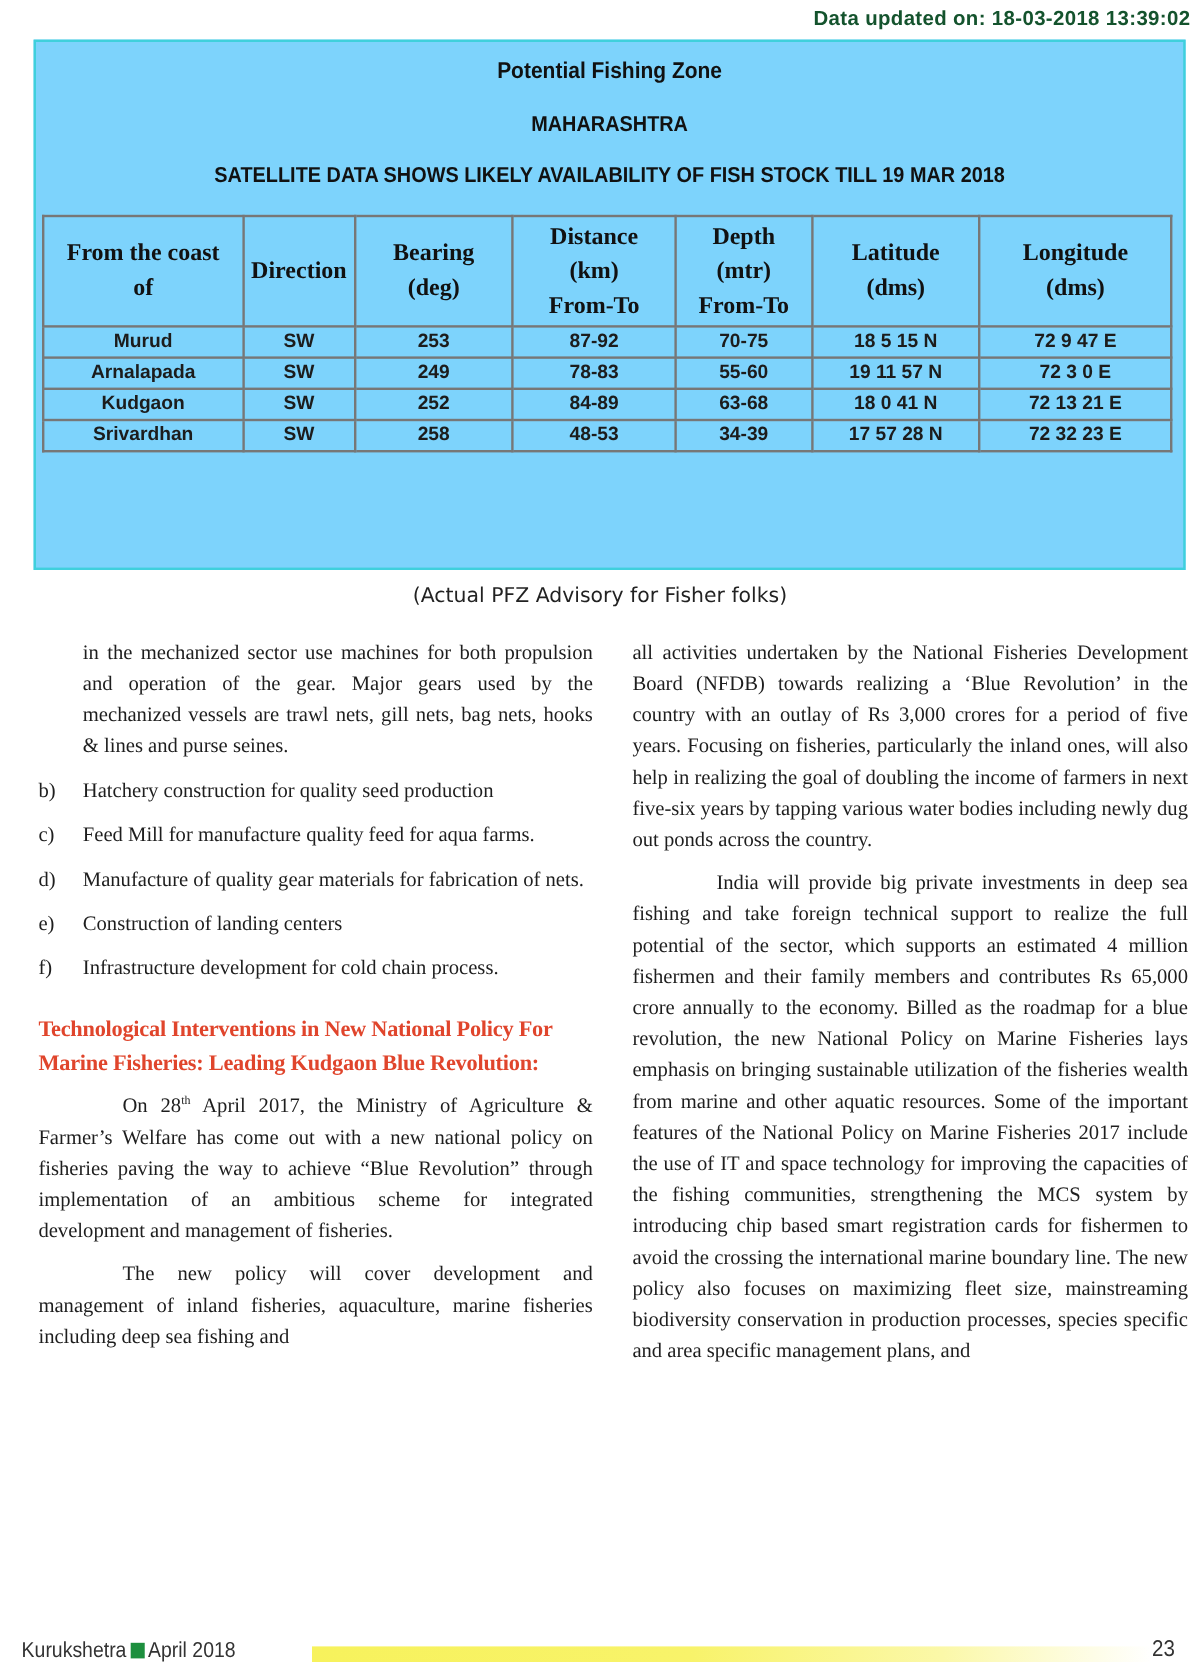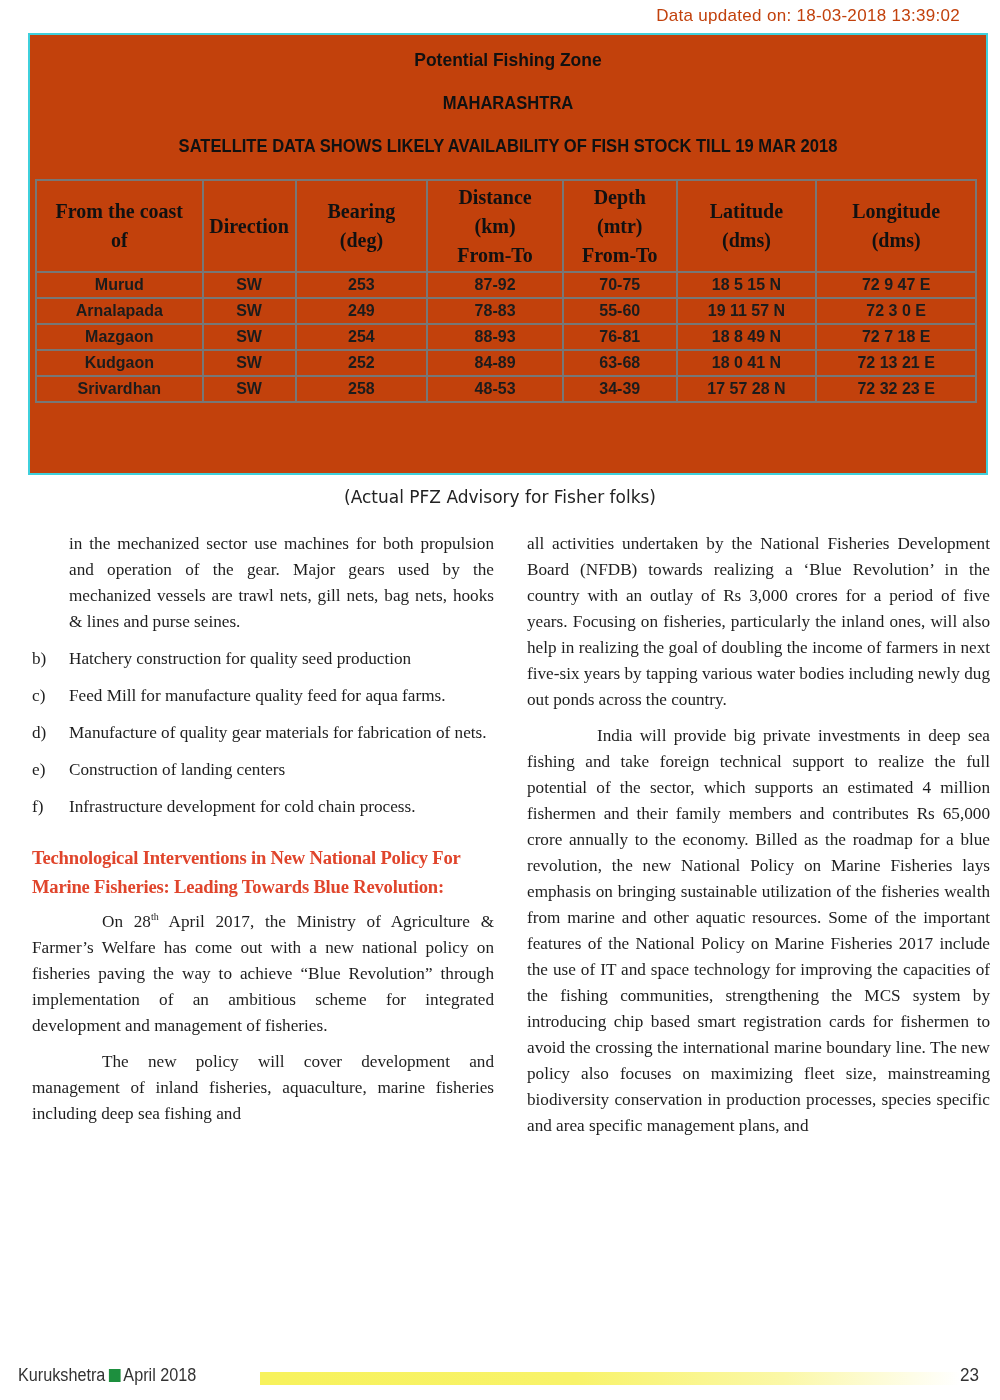--- a/index.html
+++ b/index.html
@@ -1,23 +1,23 @@
 <!DOCTYPE html>
 <html><head>
   <meta charset="utf-8">
   <style>
     html, body { margin: 0; padding: 0; background: #ffffff; }
     body { width: 1000px; height: 1400px; position: relative; overflow: hidden;
            font-family: "Liberation Sans", sans-serif; color: #1a1a1a; }
 
-    .updated { position: absolute; top: 6px; right: 40px; font-family: "Liberation Sans", sans-serif;
-               font-weight: normal; font-size: 17px; letter-spacing: 0.3px; color: #c2410c; }
+    .updated { position: absolute; top: 6px; right: 8px; font-family: "Liberation Sans", sans-serif;
+               font-weight: bold; font-size: 17px; letter-spacing: 0.3px; color: #14532d; }
 
     .pfz-box { position: absolute; left: 28px; top: 33px; width: 960px; height: 442px;
-               border: 2px solid #3fd0dc; box-sizing: border-box; background: #c2410c; }
+               border: 2px solid #3fd0dc; box-sizing: border-box; background: #7dd3fc; }
     .pfz-title { position: absolute; left: 0; right: 0; text-align: center;
                  font-family: "Liberation Sans", sans-serif; font-weight: bold; color: #111;
                  transform: scaleX(0.92); }
     .t1 { top: 14px; font-size: 19px; }
     .t2 { top: 58px; font-size: 18px; }
     .t3 { top: 101px; font-size: 18px; }
 
     table.pfz { position: absolute; left: 5px; top: 144px; width: 942px; border-collapse: collapse;
                 border: 2px solid #b91c1c; }
     table.pfz th, table.pfz td { border: 2px solid #777; text-align: center; padding: 0; }
@@ -98,29 +98,20 @@
         <tr>
           <td>Arnalapada</td>
           <td>SW</td>
           <td>249</td>
           <td>78-83</td>
           <td>55-60</td>
           <td>19 11 57 N</td>
           <td>72 3 0 E</td>
         </tr>
         <tr>
-          <td>Mazgaon</td>
-          <td>SW</td>
-          <td>254</td>
-          <td>88-93</td>
-          <td>76-81</td>
-          <td>18 8 49 N</td>
-          <td>72 7 18 E</td>
-        </tr>
-        <tr>
           <td>Kudgaon</td>
           <td>SW</td>
           <td>252</td>
           <td>84-89</td>
           <td>63-68</td>
           <td>18 0 41 N</td>
           <td>72 13 21 E</td>
         </tr>
         <tr>
           <td>Srivardhan</td>
@@ -154,21 +145,21 @@
       </div>
       <div class="list-item">
         <span class="lbl">e)</span>
         <span class="txt">Construction of landing centers</span>
       </div>
       <div class="list-item">
         <span class="lbl">f)</span>
         <span class="txt">Infrastructure development for cold chain process.</span>
       </div>
     </div>
-  <div class="heading">Technological Interventions in New National Policy For Marine Fisheries: Leading Towards Blue Revolution:</div>
+  <div class="heading">Technological Interventions in New National Policy For Marine Fisheries: Leading Kudgaon Blue Revolution:</div>
   <p class="para first"><span>On 28</span><sup>th</sup><span> April 2017, the Ministry of Agriculture &amp; Farmer’s Welfare has come out with a new national policy on fisheries paving the way to achieve “Blue Revolution” through implementation of an ambitious scheme for integrated development and management of fisheries.</span></p>
   <p class="para">The new policy will cover development and management of inland fisheries, aquaculture, marine fisheries including deep sea fishing and</p>
 </div>
 
 <div class="col col-right">
   <p>all activities undertaken by the National Fisheries Development Board (NFDB) towards realizing a ‘Blue Revolution’ in the country with an outlay of Rs 3,000 crores for a period of five years. Focusing on fisheries, particularly the inland ones, will also help in realizing the goal of doubling the income of farmers in next five-six years by tapping various water bodies including newly dug out ponds across the country.</p>
   <p class="para" style="margin-top:11px">India will provide big private investments in deep sea fishing and take foreign technical support to realize the full potential of the sector, which supports an estimated 4 million fishermen and their family members and contributes Rs 65,000 crore annually to the economy. Billed as the roadmap for a blue revolution, the new National Policy on Marine Fisheries lays emphasis on bringing sustainable utilization of the fisheries wealth from marine and other aquatic resources. Some of the important features of the National Policy on Marine Fisheries 2017 include the use of IT and space technology for improving the capacities of the fishing communities, strengthening the MCS system by introducing chip based smart registration cards for fishermen to avoid the crossing the international marine boundary line. The new policy also focuses on maximizing fleet size, mainstreaming biodiversity conservation in production processes, species specific and area specific management plans, and</p>
 </div>
 
 <div class="footer">

